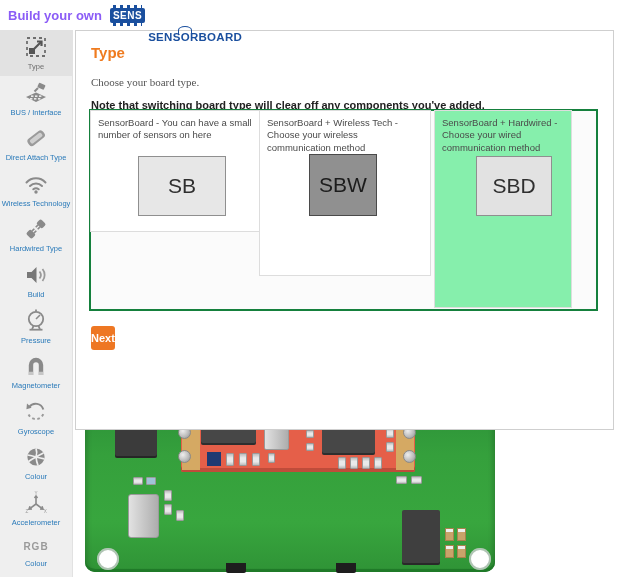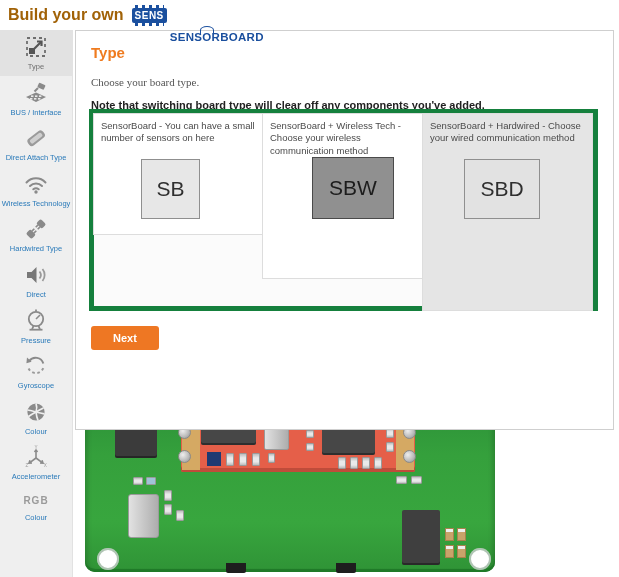--- a/index.html
+++ b/index.html
@@ -1,21 +1,21 @@
 <!DOCTYPE html>
 <html><head>
 <meta charset="utf-8">
 <style>
   * { margin:0; padding:0; box-sizing:border-box; }
   html,body { width:619px; height:577px; }
   body { font-family:"Liberation Sans", sans-serif; background:#fff; position:relative; overflow:hidden; }
 
   
   .header { position:absolute; left:0; top:0; width:619px; height:30px; background:#fff; z-index:5; display:flex; align-items:center; padding-left:8px; }
-  .header-title { font-size:16px; font-weight:bold; color:#a16207; }
+  .header-title { font-size:13px; font-weight:bold; color:#8b5cf6; }
   .logo { display:flex; align-items:center; margin-left:8px; }
   .logo-chip { position:relative; background:#1a4f9e; color:#fff; font-size:10px; font-weight:bold; letter-spacing:.5px; padding:2px 3px; border-radius:2px; }
   .logo-chip::before, .logo-chip::after { content:""; position:absolute; left:3px; right:3px; height:3px;
       background:repeating-linear-gradient(90deg,#1a4f9e 0 3px,transparent 3px 7px); }
   .logo-chip::before { top:-3px; } .logo-chip::after { bottom:-3px; }
   .logo-text { font-size:11.5px; font-weight:bold; color:#1a4f9e; letter-spacing:.3px; margin-left:3px; display:flex;margin-top:43px; }
   .logo-o { position:relative; }
   .logo-o::before { content:""; position:absolute; left:-2.5px; right:-2.5px; top:-5px; height:7px;
       border:1.6px solid #1a4f9e; border-bottom:none; border-radius:50% 50% 0 0; }
 
@@ -42,31 +42,31 @@
   .navy { position:absolute; background:#1e3a72; }
   .res { position:absolute; background:linear-gradient(180deg,#bdbdbd,#e9e9e9 35%,#e9e9e9 70%,#bdbdbd); border:1px solid #9a9a9a; border-radius:1px; }
   .tanres { position:absolute; background:#c9a36a; border:1px solid #a8834d; box-shadow:inset 0 3px 0 #efefef; }
   .tab { position:absolute; background:#1e1e1e; border-radius:0 0 2px 2px; }
 
   
   .panel { position:absolute; left:75px; top:30px; width:539px; height:400px; background:#fff; border:1px solid #cfcfcf; z-index:3; }
   .panel-title { font-size:15px; font-weight:bold; color:#ef7b1f; margin:13px 0 0 15px; }
   .panel-sub { font-size:11px; color:#555; margin:15px 0 0 15px;font-family:Liberation Serif, serif; }
   .panel-note { font-size:11px; font-weight:bold; color:#222; margin:11px 0 0 15px; }
-  .cards-outer { position:absolute; left:13px; top:78px; width:509px; height:202px; border:5px solid #15803d; background:#fbfbfb; }
+  .cards-outer { position:absolute; left:13px; top:78px; width:509px; height:202px; border:2px solid #15803d; background:#fbfbfb; }
   .card { position:absolute; top:-1px; background:#fff; border:1px solid #ddd; cursor:pointer; }
   .card-1 { left:-1px;  width:170px; height:122px; }
   .card-2 { left:168px; width:172px; height:166px; }
-  .card-3 { left:328px; width:171px; height:198px; background:#e5e5e5; }
+  .card-3 { left:343px; width:138px; height:198px; background:#86efac; }
   .card-text { font-size:9.5px; color:#4a4a4a; line-height:1.3; padding:6px 7px 0 7px; }
   .code-box { position:absolute; display:flex; align-items:center; justify-content:center; font-size:21px; color:#2f2f2f; background:#e7e7e7; border:1px solid #8f8f8f; }
-  .card-1 .code-box { left:47px; top:45px; width:59px; height:60px; }
-  .card-2 .code-box { left:49px; top:43px; width:82px; height:62px; background:#909090; border-color:#4a4a4a; color:#1c1c1c; }
+  .card-1 .code-box { left:47px; top:45px; width:88px; height:60px; }
+  .card-2 .code-box { left:49px; top:43px; width:68px; height:62px; background:#909090; border-color:#4a4a4a; color:#1c1c1c; }
   .card-3 .code-box { left:41px; top:45px; width:76px; height:60px; background:#e2e2e2; }
-  .next-btn { position:absolute; left:15px; top:295px; background:#ee7723; color:#fff; font-family:"Liberation Sans",sans-serif; font-weight:bold; font-size:11px; border:none; border-radius:3px; padding:6px 22px; cursor:pointer; }
+  .next-btn { position:absolute; left:15px; top:295px; background:#ee7723; color:#fff; font-family:"Liberation Sans",sans-serif; font-weight:bold; font-size:11px; border:none; border-radius:3px; padding:6px 0; cursor:pointer; }
 </style>
 </head>
 <body>
 
 <div class="pcb-scene">
   <div class="pcb-board"></div>
   <div class="chip" style="left:115px;top:405px;width:42px;height:53px;background:#3b3b3b;"></div>
   <div class="pcb-module"></div>
   <div class="pad" style="left:182px;top:414px;width:18px;height:56px;"></div>
   <div class="pad" style="left:396px;top:414px;width:18px;height:56px;"></div>
@@ -185,36 +185,43 @@
     </svg>
     <span class="side-label">Hardwired Type</span>
   </div>
 
   <div class="side-item">
     <svg class="side-icon" viewBox="0 0 26 26">
       <polygon points="4,10 8.5,10 13.5,5 13.5,21 8.5,16 4,16" fill="#787878"></polygon>
       <path d="M16.5 9.5 a5.5 5.5 0 0 1 0 7" stroke="#9a9a9a" stroke-width="1.8" fill="none"></path>
       <path d="M19.5 7 a9.5 9.5 0 0 1 0 12" stroke="#9a9a9a" stroke-width="1.8" fill="none"></path>
     </svg>
-    <span class="side-label">Direct</span>
+    <span class="side-label">Build</span>
   </div>
 
   <div class="side-item">
     <svg class="side-icon" viewBox="0 0 26 26">
       <g fill="none" stroke="#8a8a8a" stroke-width="1.8">
         <circle cx="13" cy="11" r="7.2"></circle>
         <path d="M13 11 L17 7" stroke-width="1.6"></path>
         <path d="M13 1.5 v2"></path>
         <path d="M10.5 17.8 L9 21.5 M15.5 17.8 L17 21.5"></path>
         <path d="M6.5 21.7 h13"></path>
       </g>
     </svg>
     <span class="side-label">Pressure</span>
   </div>
 
+  <div class="side-item">
+    <svg class="side-icon" viewBox="0 0 26 26">
+      <path d="M8 22 V12 a5 5 0 0 1 10 0 V22" stroke="#8a8a8a" stroke-width="4.4" fill="none"></path>
+      <path d="M8 22 v-3.2 M18 22 v-3.2" stroke="#c6c6c6" stroke-width="4.4" fill="none"></path>
+    </svg>
+    <span class="side-label">Magnetometer</span>
+  </div>
 
   <div class="side-item">
     <svg class="side-icon" viewBox="0 0 26 26">
       <path d="M20.3 10.5 A8 8 0 0 0 6.2 8" fill="none" stroke="#8a8a8a" stroke-width="2"></path>
       <polygon points="4,4.5 8.6,8.8 3.4,10.2" fill="#8a8a8a"></polygon>
       <path d="M5.6 15.5 A8 8 0 0 0 20.6 14" fill="none" stroke="#9a9a9a" stroke-width="2" stroke-dasharray="2.6 2.6"></path>
     </svg>
     <span class="side-label">Gyroscope</span>
   </div>
 

